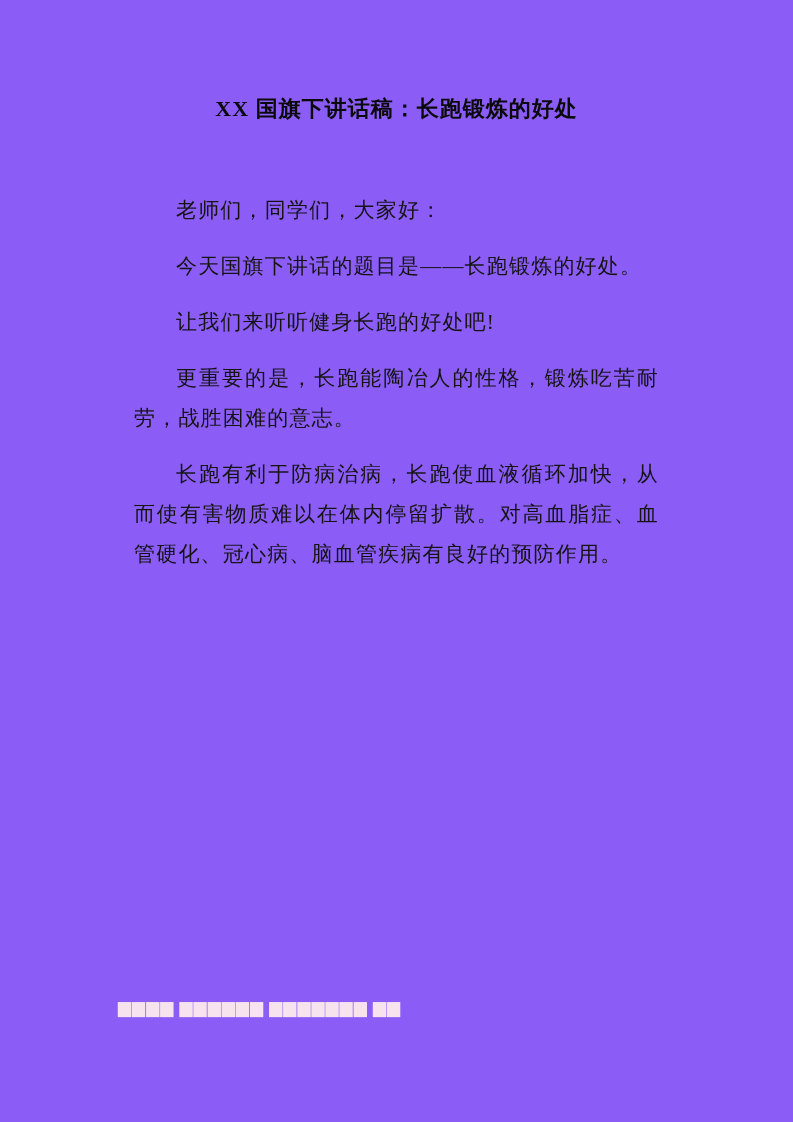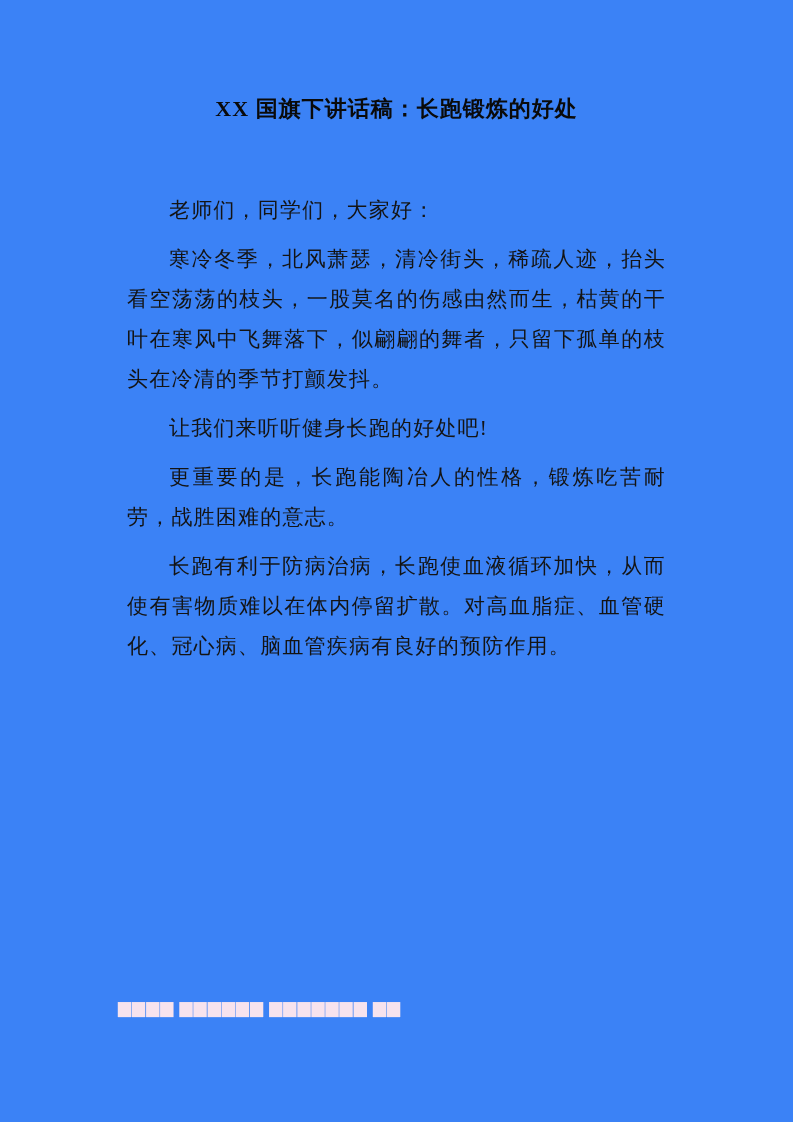--- a/index.html
+++ b/index.html
@@ -4,42 +4,42 @@
 <style>
   html, body {
     margin: 0;
     padding: 0;
     background: #ffffff;
   }
   .page {
     position: relative;
     width: 793px;
     height: 1122px;
-    background: #3b82f6;
+    background: #8b5cf6;
     overflow: hidden;
     font-family: "Liberation Serif", "DejaVu Serif", serif;
     color: #141414;
   }
   .content {
     position: absolute;
     left: 118px;
     top: 94px;
     width: 557px;
   }
   .doc-title {
     margin: 0 0 66px 0;
     font-size: 22px;
     font-weight: bold;
     text-align: center;
     letter-spacing: 1px;
     color: #0a0a0a;
     font-family: "Liberation Serif", "DejaVu Serif", serif;
   }
   .doc-paragraph {
-    margin: 9px;
+    margin: 16px;
     font-size: 21px;
     line-height: 40px;
     text-indent: 2em;
     text-align: justify;
     letter-spacing: 1.2px;
     color: #141414;
     word-break: break-all;
   }
   .footer-watermark {
     position: absolute;
@@ -55,20 +55,20 @@
   }
 </style>
 </head>
 <body>
 
 <div class="page">
   <div class="content">
     <h1 class="doc-title">XX 国旗下讲话稿：长跑锻炼的好处</h1>
 
     <p class="doc-paragraph">老师们，同学们，大家好：</p>
-    <p class="doc-paragraph">寒冷冬季，北风萧瑟，清冷街头，稀疏人迹，抬头看空荡荡的枝头，一股莫名的伤感由然而生，枯黄的干叶在寒风中飞舞落下，似翩翩的舞者，只留下孤单的枝头在冷清的季节打颤发抖。</p>
+    <p class="doc-paragraph">今天国旗下讲话的题目是——长跑锻炼的好处。</p>
     <p class="doc-paragraph">让我们来听听健身长跑的好处吧!</p>
     <p class="doc-paragraph">更重要的是，长跑能陶冶人的性格，锻炼吃苦耐劳，战胜困难的意志。</p>
     <p class="doc-paragraph">长跑有利于防病治病，长跑使血液循环加快，从而使有害物质难以在体内停留扩散。对高血脂症、血管硬化、冠心病、脑血管疾病有良好的预防作用。</p>
   </div>
 
   <div class="footer-watermark" style="color: rgb(247, 227, 238);">▆▆▆▆ ▆▆▆▆▆▆ ▆▆▆▆▆▆▆ ▆▆</div>
 </div>
 
 </body></html>

